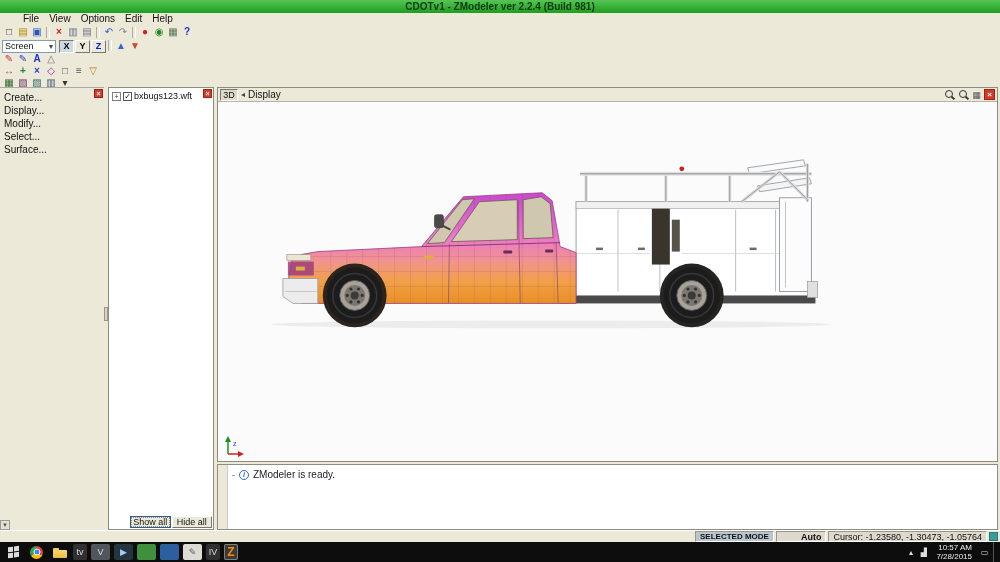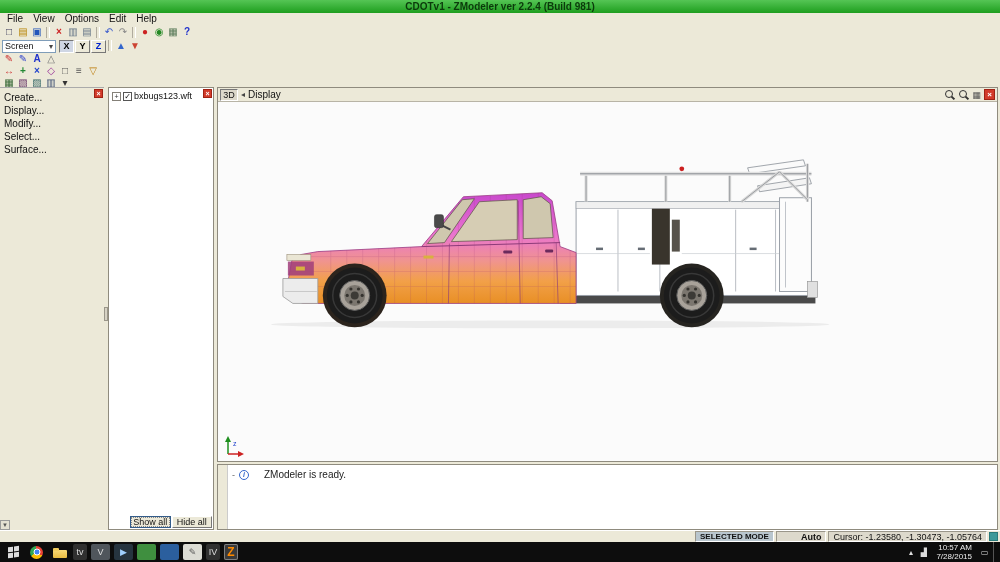--- a/index.html
+++ b/index.html
@@ -10,21 +10,21 @@
     background: #ece9d8;
     position: relative;
     color: #111;
   }
   
   .titlebar {
     height: 13px; line-height: 13px; text-align: center;
     background: linear-gradient(#55c555, #1e9e1e);
     color: #0b3a0b; font-weight: bold; font-size: 10px;
   }
-  .menubar { height: 12px; display: flex; align-items: center; padding-left: 2px; }
+  .menubar { height: 12px; display: flex; align-items: center; padding-left: 18px; }
   .menu-item { padding: 0 5px; line-height: 12px; cursor: default; }
   .tbrow { display: flex; align-items: center; height: 14px; padding-left: 2px; }
   .tbrow.short { height: 12px; }
   .tbi {
     display: inline-flex; width: 14px; height: 12px; align-items: center; justify-content: center;
     font-size: 10px; line-height: 12px; cursor: default; flex: none;
   }
   .tbi.bold { font-weight: bold; }
   .tbi.sep { width: 4px; height: 11px; border-left: 1px solid #b0ab9e; border-right: 1px solid #fff; margin: 0 2px; }
   .tbi.axis {
@@ -108,21 +108,21 @@
     position: absolute; left: 217px; top: 464px; right: 2px; bottom: 32px;
     background: #fff; border: 1px solid #8f8b7e;
   }
   .log-strip { position: absolute; left: 0; top: 0; bottom: 0; width: 10px; background: #ece9d8; border-right: 1px solid #ccc; }
   .log-row { position: absolute; left: 14px; top: 4px; display: flex; align-items: center; gap: 4px; }
   .log-dash { color: #666; font-size: 9px; }
   .info-icon {
     width: 10px; height: 10px; border-radius: 50%; border: 1px solid #3366cc; background: #fff;
     color: #3366cc; font-size: 7px; line-height: 8px; text-align: center; font-weight: bold; font-style: italic;
   }
-  .log-text { font-size: 10px; color: #222; margin-left: 11px; }
+  .log-text { font-size: 10px; color: #222; }
   
   .statusbar {
     position: absolute; left: 0; right: 0; bottom: 20px; height: 12px;
     background: #ece9d8; border-top: 1px solid #fff;
     display: flex; align-items: center; justify-content: flex-end; gap: 2px; padding: 0 2px; font-size: 9px;
   }
   .seg {
     border: 1px solid; border-color: #9a968a #fff #fff #9a968a;
     background: #ddd9cc; padding: 0 4px; height: 11px; line-height: 10px; white-space: nowrap;
   }

